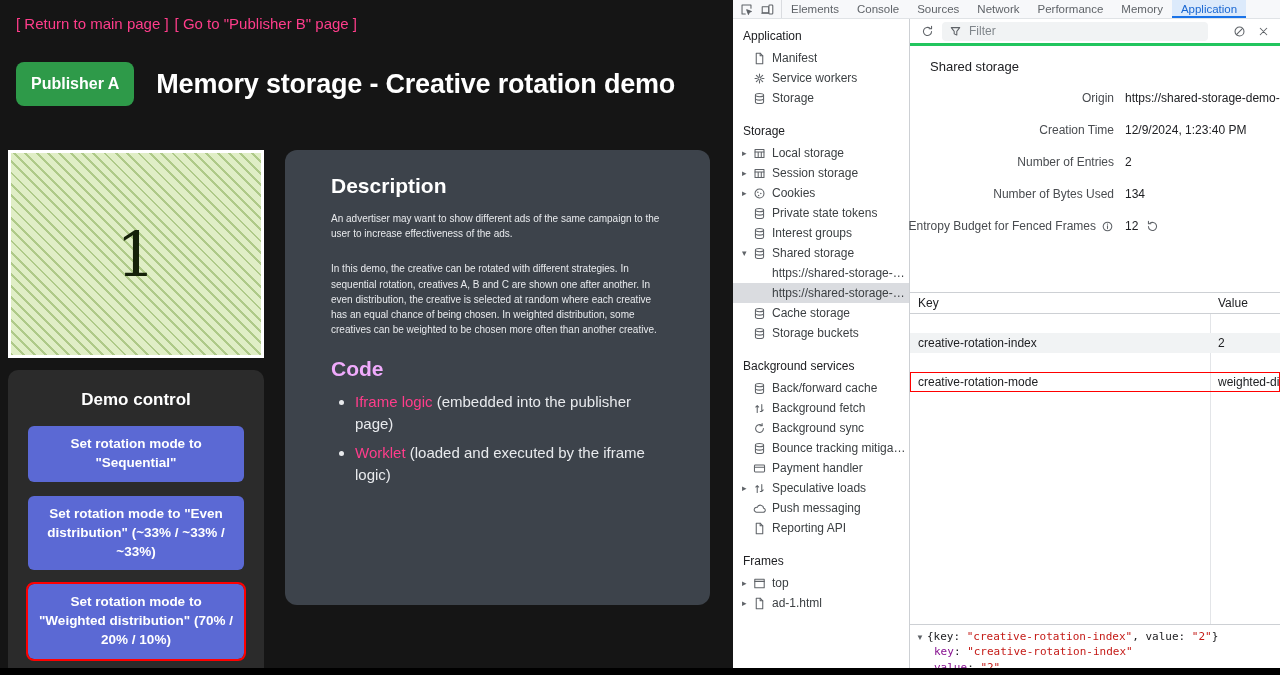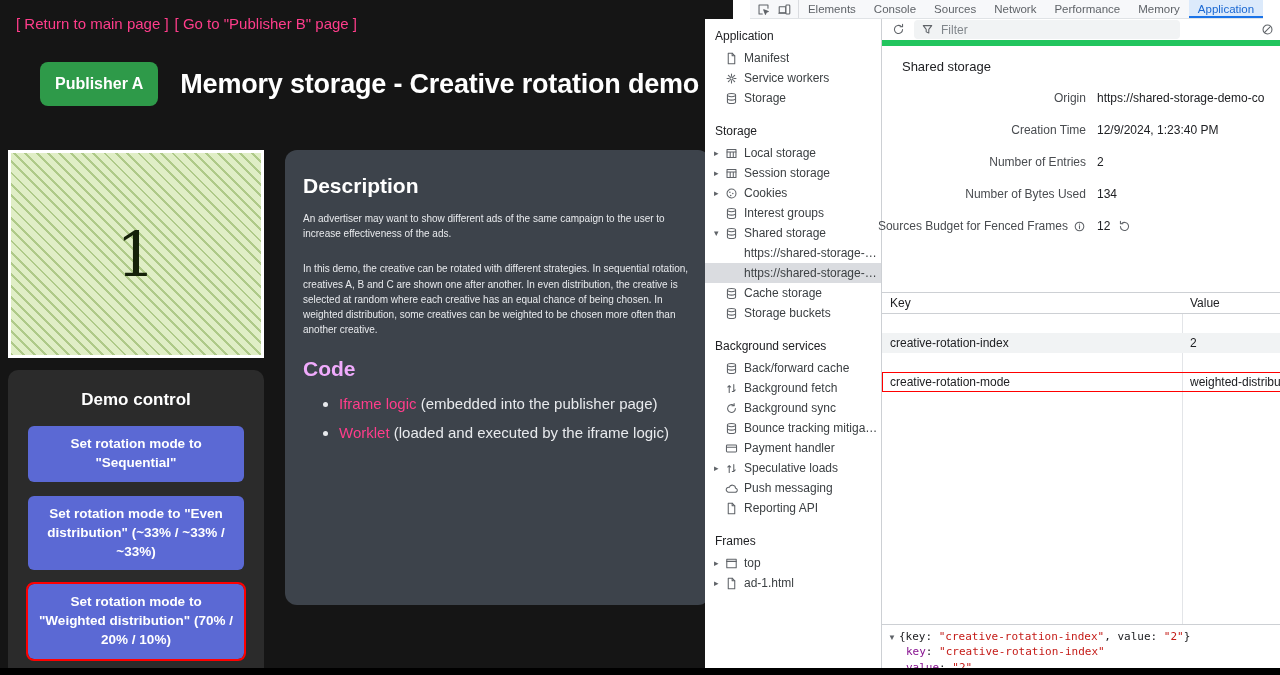--- a/index.html
+++ b/index.html
@@ -7,21 +7,21 @@
   body {
     width:1280px; height:675px; position:relative; overflow:hidden;
     background:#151515; font-family:"Liberation Sans", sans-serif;
   }
 
   
   .demo-page { position:absolute; left:0; top:0; width:733px; height:675px; background:#151515; color:#fff; }
   .top-nav { padding:15px 16px 0; font-size:15px; }
   .nav-link { color:#ff3d8b; text-decoration:none; margin-right:6px; cursor:pointer; }
   .header-row { display:flex; align-items:center; gap:22px; margin:30px 16px 20px; }
-  .publisher-badge { background:#2e9a49; color:#fff; font-weight:bold; font-size:16px; padding:13px 15px; border-radius:8px; white-space:nowrap;margin-left:24px; }
+  .publisher-badge { background:#2e9a49; color:#fff; font-weight:bold; font-size:16px; padding:13px 15px; border-radius:8px; white-space:nowrap; }
   .page-title { font-size:27px; font-weight:bold; letter-spacing:-0.2px; }
 
   .creative-box {
     position:absolute; left:8px; top:150px; width:256px; height:208px;
     border:3px solid #fff; background-color:#e0eec6;
     background-image:repeating-linear-gradient(45deg, rgba(125,165,75,.5) 0 2px, transparent 2px 8px);
     display:flex; align-items:center; justify-content:center;
   }
   .creative-number { font-size:62px; color:#15210a; font-family:"DejaVu Serif", serif; }
 
@@ -32,52 +32,52 @@
   .demo-control-title { text-align:center; font-weight:bold; font-size:17px; margin:4px 0 16px; }
   .ctl-btn {
     display:block; width:100%; background:#5b69d4; color:#fff; font-weight:bold;
     font-size:13.5px; line-height:1.4; padding:9px 10px; border:none; border-radius:6px;
     margin-bottom:14px; text-align:center; cursor:pointer; font-family:inherit;
   }
   .ctl-btn.highlighted { outline:2px solid #f00; }
 
   .desc-panel {
     position:absolute; left:285px; top:150px; width:425px; height:455px;
-    background:#3d434b; border-radius:12px; padding:24px 18px; color:#e8eaed; overflow:hidden;
+    background:#3d434b; border-radius:12px; padding:24px 46px; color:#e8eaed; overflow:hidden;
   }
   .desc-title { font-size:21px; font-weight:bold; color:#fff; margin:0 0 13px; }
   .desc-p { font-size:10px; line-height:1.52; margin:0 0 20px; }
   .code-title { font-size:21px; font-weight:bold; color:#f0abfc; margin:2px 0 10px; }
-  .code-list { margin:12px; padding-left:24px; }
+  .code-list { margin:0; padding-left:24px; }
   .code-list li { font-size:15px; line-height:1.45; margin-bottom:7px; }
   .code-link { color:#ff3d8b; text-decoration:none; cursor:pointer; }
 
   
-  .devtools { position:absolute; left:733px; top:0; width:547px; height:668px; background:#fff; color:#202124; font-size:12px; display:flex; flex-direction:column;align-items:center; }
+  .devtools { position:absolute; left:733px; top:0; width:547px; height:668px; background:#fff; color:#202124; font-size:12px; display:flex; flex-direction:column; }
   .bottom-strip { position:absolute; left:0; right:0; bottom:0; height:7px; background:#000; }
 
   .dt-tabbar { flex:0 0 19px; display:flex; align-items:stretch; background:#f7f8fa; border-bottom:1px solid #e0e3e6; }
   .dt-tabicons { display:flex; align-items:center; padding:0 3px; border-right:1px solid #dadce0; }
   .tabicon { width:21px; height:100%; display:flex; align-items:center; justify-content:center; cursor:pointer; }
   .dt-tab { padding:0 9px; display:flex; align-items:center; font-size:11.5px; color:#5f6368; cursor:pointer; white-space:nowrap; }
   .dt-tab.active { color:#1967d2; background:#dceafb; box-shadow:inset 0 -2px 0 #1a73e8; }
 
   .dt-body { flex:1; display:flex; min-height:0; }
 
   .dt-sidebar { flex:0 0 177px; width:177px; border-right:1px solid #cdd0d4; overflow:hidden; padding-top:2px; background:#fff; }
   .sb-section { margin-bottom:8px; }
   .sb-title { padding:8px 8px 5px 10px; color:#202124; }
   .sb-item { height:20px; display:flex; align-items:center; padding-left:9px; cursor:pointer; color:#3c4043; white-space:nowrap; }
   .sb-item.selected { background:#dadce0; }
   .sb-exp { flex:0 0 11px; width:11px; font-size:9px; color:#5f6368; }
   .sb-icon { flex:0 0 16px; width:16px; display:flex; align-items:center; }
   .sb-label { overflow:hidden; text-overflow:ellipsis; padding-left:3px; }
 
   .dt-main { flex:1; min-width:0; display:flex; flex-direction:column; }
-  .dt-toolbar { flex:0 0 27px; display:flex; align-items:center; gap:6px; padding:0 8px; border-bottom:6px solid #22c55e; }
+  .dt-toolbar { flex:0 0 27px; display:flex; align-items:center; gap:6px; padding:0 8px; border-bottom:3px solid #22c55e; }
   .tool-icon { width:18px; height:18px; display:flex; align-items:center; justify-content:center; cursor:pointer; flex:0 0 18px; }
   .filter-box { width:266px; height:19px; background:#f1f3f4; border-radius:4px; display:flex; align-items:center; padding:0 7px; gap:5px; }
   .filter-input { border:none; outline:none; background:transparent; font-size:12px; color:#202124; width:100%; font-family:inherit; }
   .filter-input::placeholder { color:#80868b; }
   .toolbar-spacer { flex:1; }
 
   .panel-title { padding:13px 20px 8px; font-size:13px; }
   .meta { padding-bottom:50px; }
   .meta-row { height:32px; display:flex; align-items:center; }
   .meta-label { flex:0 0 204px; width:204px; display:flex; justify-content:flex-end; align-items:center; gap:5px; color:#494c50; white-space:nowrap; }
@@ -259,20 +259,31 @@
                 <svg viewBox="0 0 16 16" width="13" height="13" fill="none" stroke="#5f6368" stroke-width="1.3" stroke-linecap="round" stroke-linejoin="round">
                   <circle cx="8" cy="8" r="5.5"></circle>
                   <circle cx="6" cy="6.5" r=".9" fill="#5f6368" stroke="none"></circle>
                   <circle cx="9.6" cy="8" r=".9" fill="#5f6368" stroke="none"></circle>
                   <circle cx="7" cy="10.4" r=".9" fill="#5f6368" stroke="none"></circle>
                 </svg>
               </span>
                 <span class="sb-label">Cookies</span>
               </div>
 
+              <div class="sb-item">
+                <span class="sb-exp"></span>
+                <span class="sb-icon">
+                <svg viewBox="0 0 16 16" width="13" height="13" fill="none" stroke="#5f6368" stroke-width="1.3" stroke-linecap="round" stroke-linejoin="round">
+                  <ellipse cx="8" cy="3.8" rx="5" ry="2"></ellipse>
+                  <path d="M3 3.8v8.4c0 1.1 2.2 2 5 2s5-.9 5-2V3.8"></path>
+                  <path d="M3 8c0 1.1 2.2 2 5 2s5-.9 5-2"></path>
+                </svg>
+              </span>
+                <span class="sb-label">Private state tokens</span>
+              </div>
 
               <div class="sb-item">
                 <span class="sb-exp"></span>
                 <span class="sb-icon">
                 <svg viewBox="0 0 16 16" width="13" height="13" fill="none" stroke="#5f6368" stroke-width="1.3" stroke-linecap="round" stroke-linejoin="round">
                   <ellipse cx="8" cy="3.8" rx="5" ry="2"></ellipse>
                   <path d="M3 3.8v8.4c0 1.1 2.2 2 5 2s5-.9 5-2V3.8"></path>
                   <path d="M3 8c0 1.1 2.2 2 5 2s5-.9 5-2"></path>
                 </svg>
               </span>
@@ -529,21 +540,21 @@
 
             </div>
             <div class="meta-value">
               <span>134</span>
 
             </div>
           </div>
 
           <div class="meta-row">
             <div class="meta-label">
-              <span>Sources Budget for Fenced Frames</span>
+              <span>Entropy Budget for Fenced Frames</span>
               <span style="display:flex;">
                 <svg viewBox="0 0 16 16" width="13" height="13" fill="none" stroke="#5f6368" stroke-width="1.3" stroke-linecap="round" stroke-linejoin="round">
                   <circle cx="8" cy="8" r="5.3"></circle>
                   <path d="M8 7.2v3.4"></path>
                   <circle cx="8" cy="5" r=".8" fill="#5f6368" stroke="none"></circle>
                 </svg>
               </span>
             </div>
             <div class="meta-value">
               <span>12</span>

